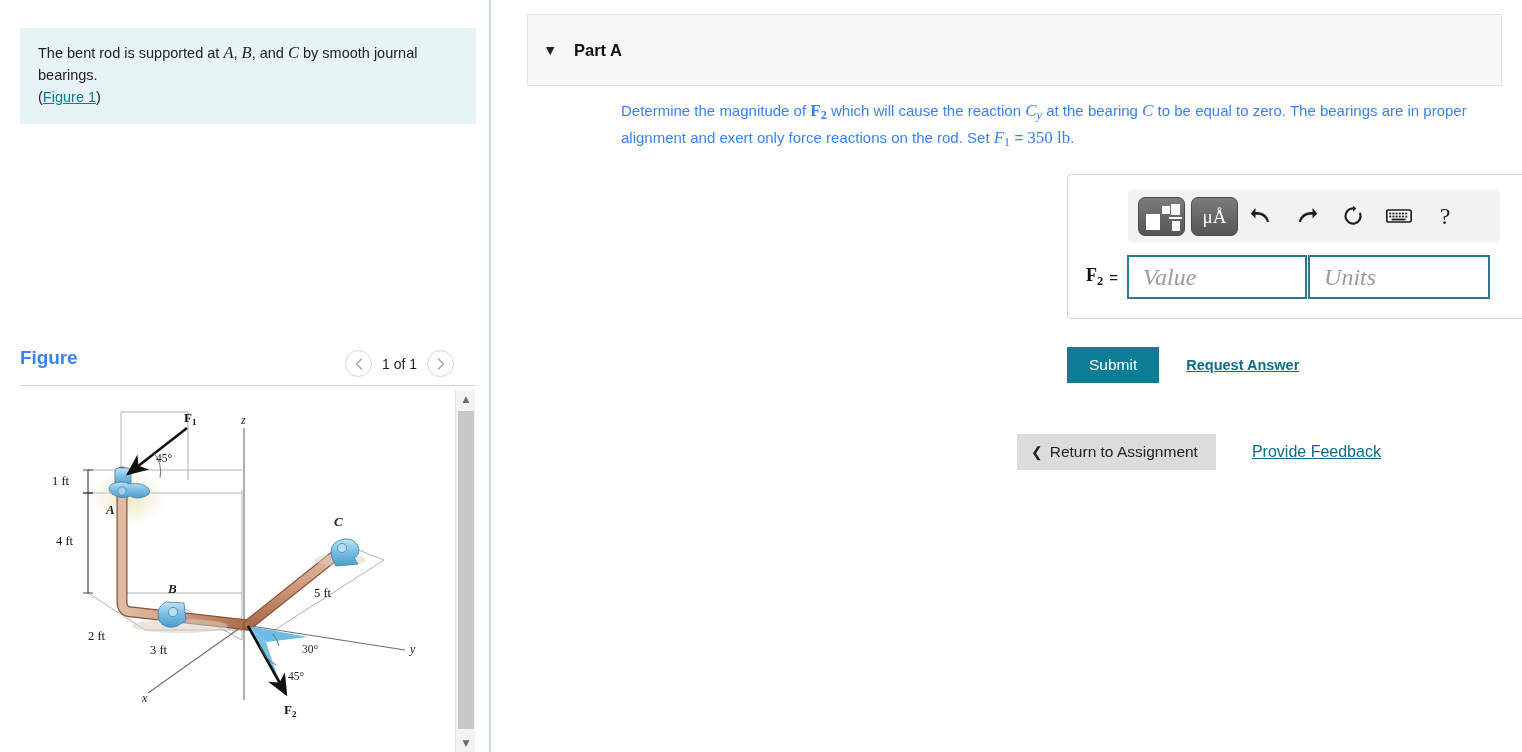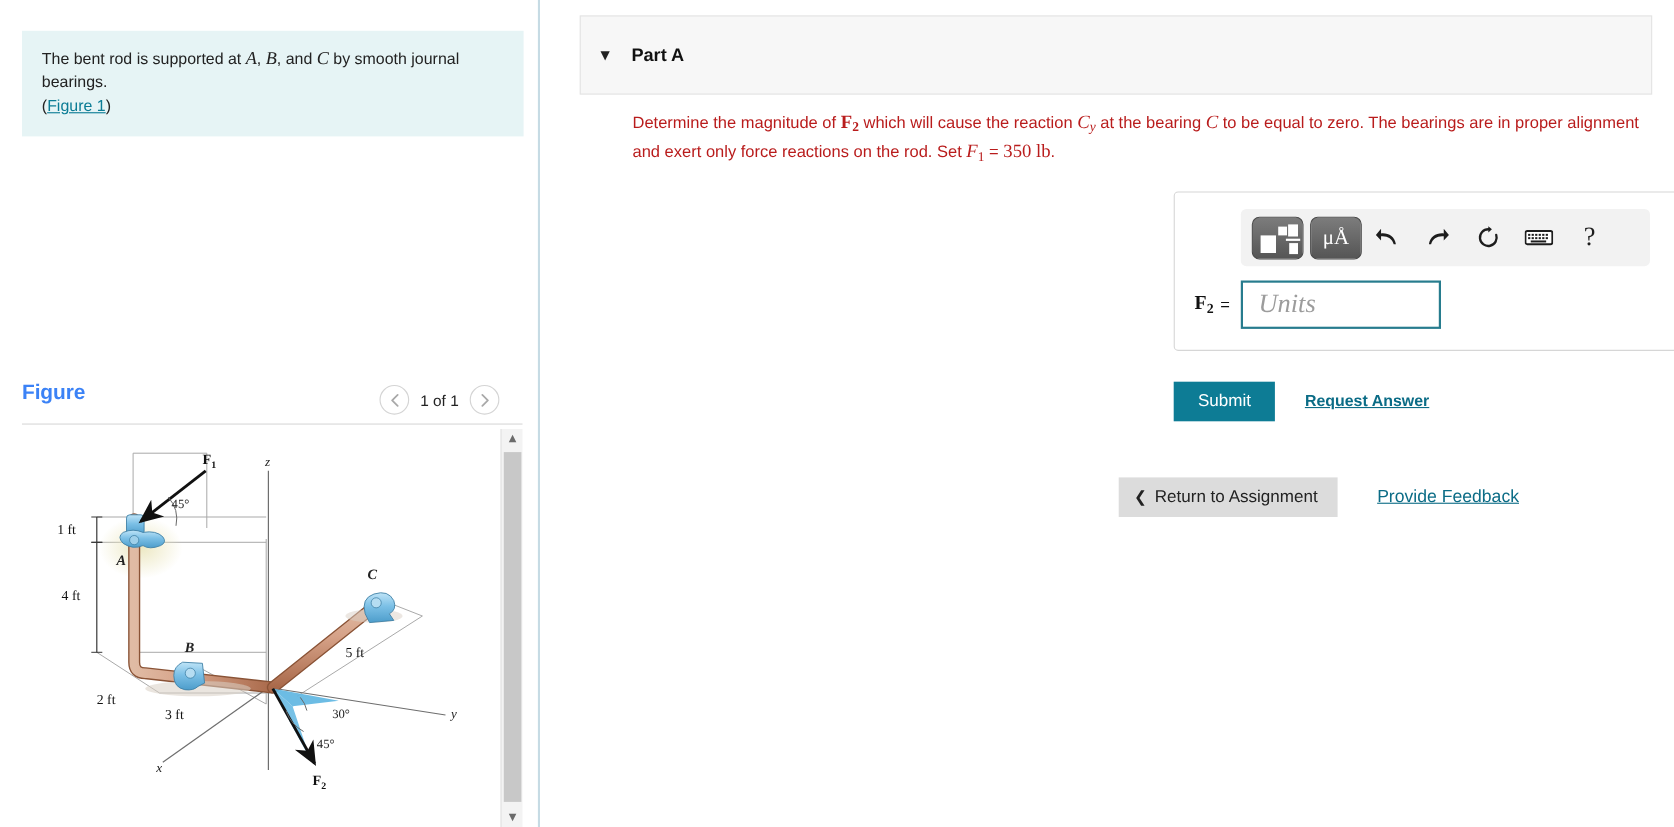--- a/index.html
+++ b/index.html
@@ -108,21 +108,21 @@
   }
   #partA-title {
     margin-left: 14px; font-size: 16.5px; font-weight: bold; color: #111;
   }
 
   #question-block {
     position: absolute; left: 84px; top: 98px;
     width: 930px;
   }
   .qtext {
-    font-size: 15px; color: #b91c1c; line-height: 1.55;
+    font-size: 15px; color: #3b82f6; line-height: 1.55; margin-left: 46px;
   }
   .qtext .mi { font-family: "Liberation Serif", serif; font-style: italic; font-size: 17px; }
   .qtext .mb { font-family: "Liberation Serif", serif; font-weight: bold; font-style: normal; font-size: 17px; }
   .qtext .mup { font-family: "Liberation Serif", serif; font-style: normal; font-size: 17px; }
   .sub { font-size: 0.72em; vertical-align: -0.28em; font-style: italic; }
   .subn { font-size: 0.72em; vertical-align: -0.28em; font-style: normal; }
   #instruct {
     margin-top: 17px; font-size: 15px; font-weight: bold; color: #111;
   }
 
@@ -437,20 +437,21 @@
         </div>
 
         <div class="tb-plain">
           <span style="font-family:'Liberation Serif',serif;font-size:24px;">?</span>
         </div>
       </div>
 
       <div id="mq-fields">
         <span id="mq-label"><span>F</span><span style="font-size:0.7em;vertical-align:-0.3em;">2</span></span>
         <span id="mq-eq">=</span>
+        <div class="mq-input" id="value-input">Value</div>
         <div class="mq-input" id="units-input">Units</div>
       </div>
     </div>
 
     <div id="submit-row">
       <button id="submit-btn">Submit</button>
       <span id="request-answer">Request Answer</span>
     </div>
 
     <div id="footer-row">

